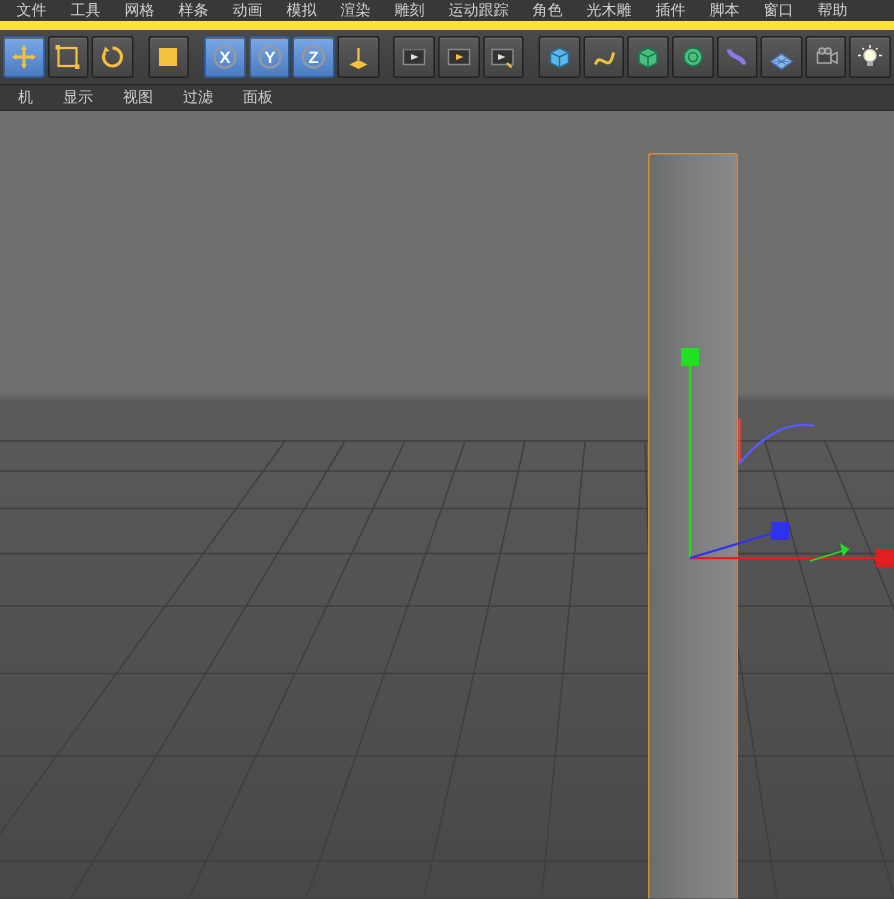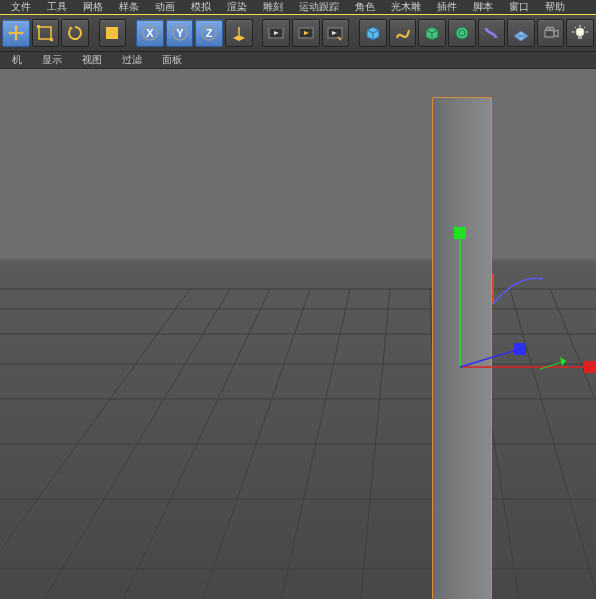--- a/index.html
+++ b/index.html
@@ -1,16 +1,16 @@
 <!DOCTYPE html>
 <html><head>
 <meta charset="utf-8">
 <style>
   html,body{margin:0;padding:0;width:596px;height:599px;background:#3a3a3a;font-family:sans-serif;font-size:11px;color:#ccc;overflow:hidden}
-  .menubar{display:flex;height:14px;background:#383838;border-bottom:1px solid #fde047;align-items:center;padding:0 4px;gap:2px}
+  .menubar{display:flex;height:14px;background:#383838;border-bottom:6px solid #fde047;align-items:center;padding:0 4px;gap:2px}
   .menubar span{padding:0 7px;font-size:10px;color:#d0d0d0;cursor:default;white-space:nowrap}
   .toolbar{display:flex;height:32px;background:linear-gradient(#4a4a4a,#3c3c3c);border-bottom:1px solid #222;align-items:center;padding:2px 2px;gap:2px}
   .tbtn{width:26px;height:26px;border:1px solid #222;border-radius:2px;background:linear-gradient(#5a5a5a,#444);display:flex;align-items:center;justify-content:center;cursor:default;box-shadow:inset 0 1px 0 #666}
   .tbtn.sel{background:linear-gradient(#7aa9e8,#4a7ac0);border-color:#2a5a9a}
   .tbtn svg{width:18px;height:18px}
   .sep{width:6px}
   .subbar{display:flex;height:16px;background:#3a3a3a;border-bottom:1px solid #2a2a2a;align-items:center;padding:0 4px;gap:4px}
   .subbar span{padding:0 8px;font-size:10px;color:#ccc;cursor:default}
   .viewport{position:relative;width:596px;height:537px;background:linear-gradient(#6e6e6e 0%,#6e6e6e 35%,#5a5a5a 36%,#474747 100%);overflow:hidden}
   .grid{position:absolute;left:0;top:0;width:100%;height:100%}

